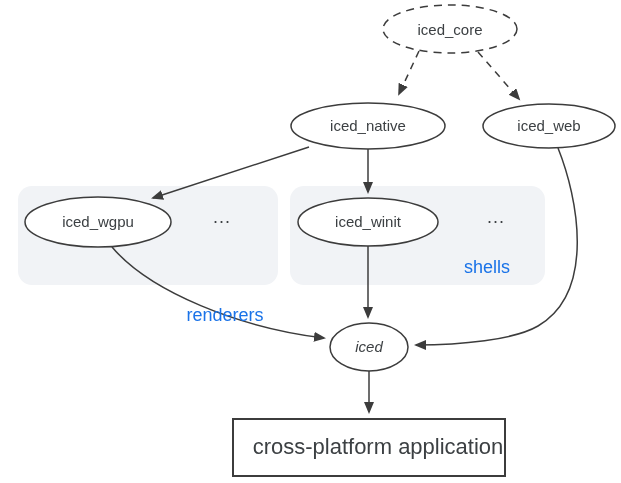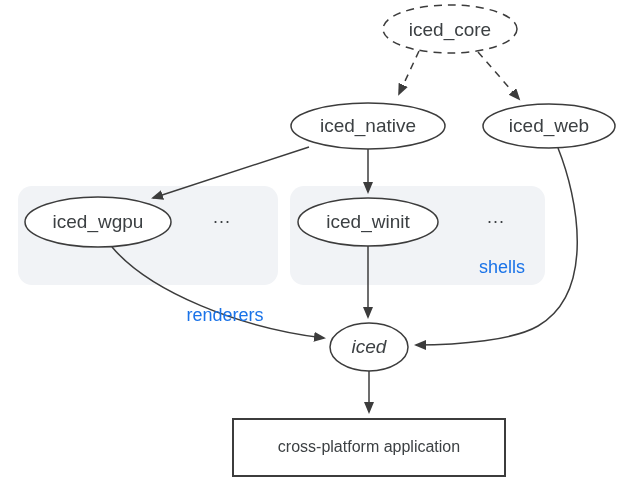--- a/index.html
+++ b/index.html
@@ -10,25 +10,25 @@
     background: #ffffff;
     font-family: "Liberation Sans", sans-serif;
     overflow: hidden;
   }
   .layer { position: absolute; left: 0; top: 0; }
   .label {
     position: absolute;
     transform: translate(-50%, -50%);
     white-space: nowrap;
     color: #3c4043;
-    font-size: 19px;
+    font-size: 15px;
     line-height: 1;
     z-index: 3;
   }
-  .label.big { font-size: 16px; }
+  .label.big { font-size: 22px; margin-left: 9px; }
   .label.blue { color: #1a73e8; font-size: 18px; }
   .label.dots { font-size: 18px; letter-spacing: 1px; }
 </style>
 </head>
 <body>
 
 <div class="canvas">
 
   <svg class="layer" width="621" height="483" viewBox="0 0 621 483">
     <defs>
@@ -62,15 +62,15 @@
   <div class="label" style="left:368px; top:125px;">iced_native</div>
   <div class="label" style="left:549px; top:125px;">iced_web</div>
   <div class="label" style="left:368px; top:221px;">iced_winit</div>
   <div class="label" style="left:98px; top:221px;">iced_wgpu</div>
   <div class="label" style="left:369px; top:346px;font-style:italic;">iced</div>
   <div class="label big" style="left:369px; top:447px;">cross-platform application</div>
 
   <div class="label dots" style="left:222px; top:217px;">...</div>
   <div class="label dots" style="left:496px; top:217px;">...</div>
   <div class="label blue" style="left:225px; top:267px;margin-top:48px;">renderers</div>
-  <div class="label blue" style="left:502px; top:267px;">shells</div>
+  <div class="label blue" style="left:487px; top:267px;">shells</div>
 
 </div>
 
 </body></html>

